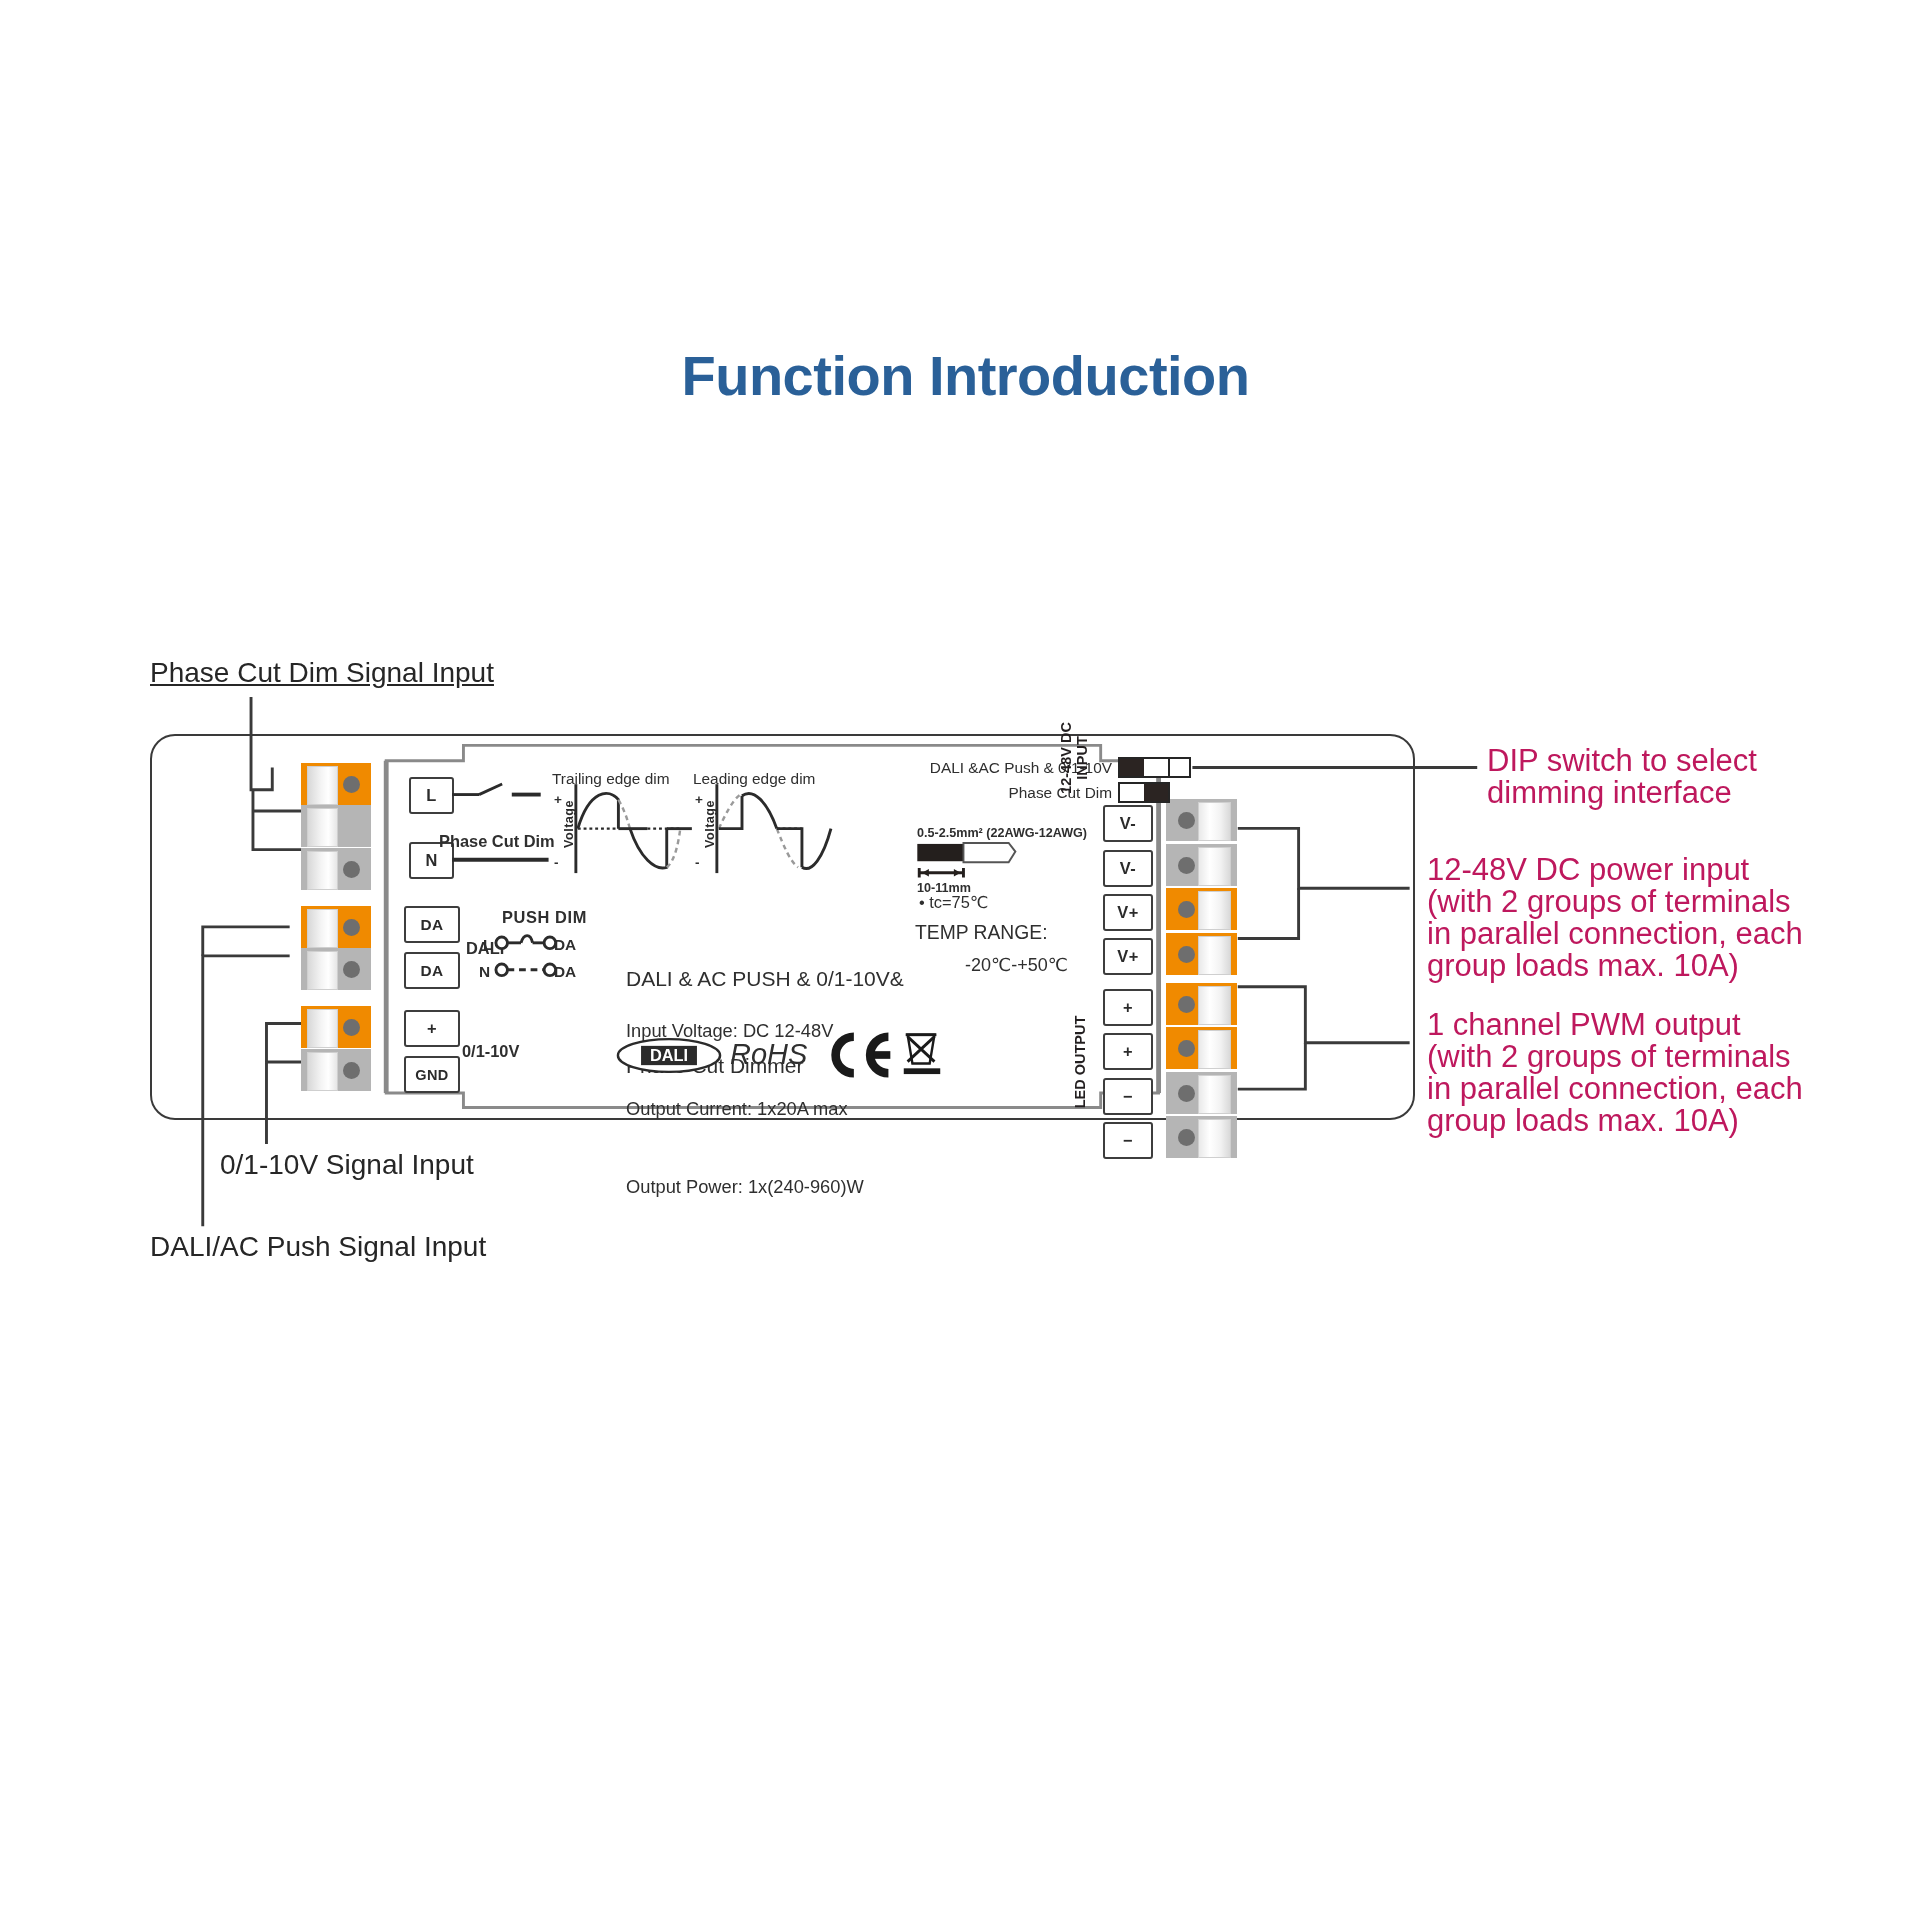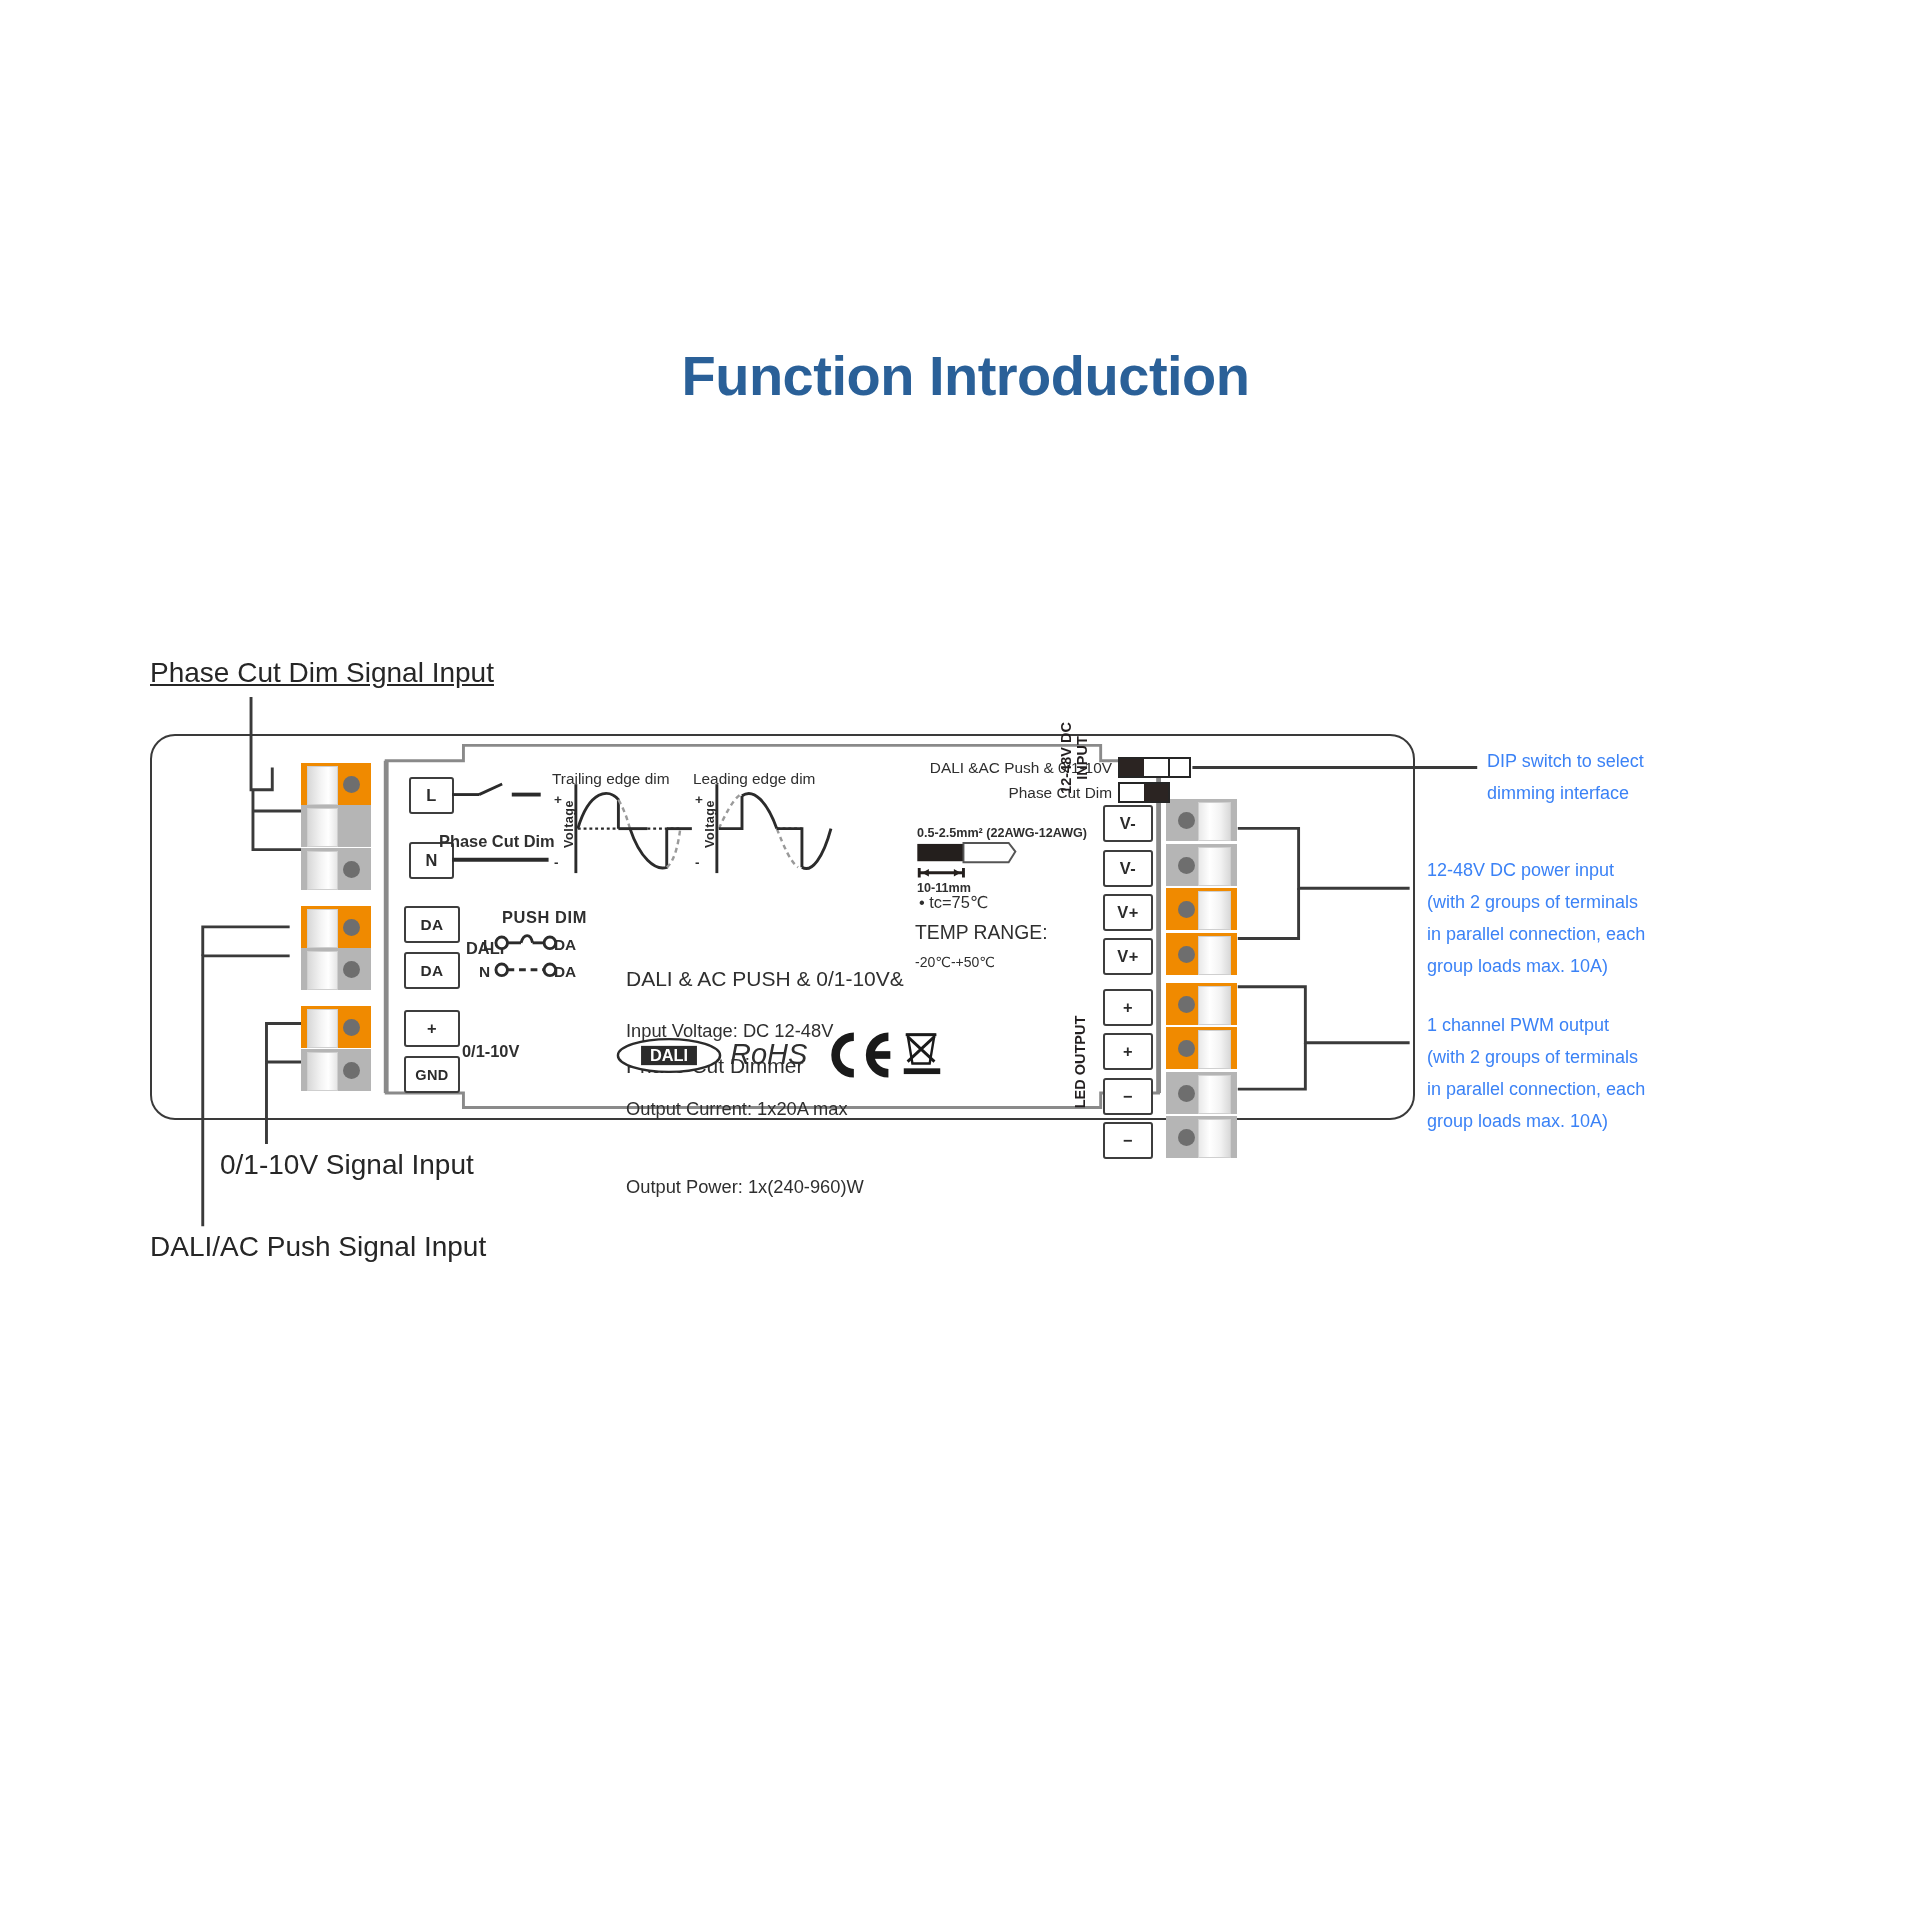--- a/index.html
+++ b/index.html
@@ -61,21 +61,21 @@
   }
 
   
   .dip{position:absolute;width:52px;height:21px;border:2.9px solid #252525;
        background:#fff;box-sizing:border-box;display:flex;}
   .dip i{display:block;flex:1;height:100%;}
   .dip i.on{background:#2b2422;}
   .dip i.off{background:#ffffff;}
 
   
-  .anno{position:absolute;font-size:18px;line-height:32px;color:#3b82f6;}
+  .anno{position:absolute;font-size:31px;line-height:32px;color:#be185d;}
 
   .vert-label{
     position:absolute;font-size:14.5px;font-weight:700;letter-spacing:0.5px;
     color:#2b2b2b;transform-origin:left top;white-space:pre;text-align:center;
   }
 
   .tiny{font-size:12.6px;font-weight:700;color:#2b2b2b;white-space:pre;}
 
   .devtext{position:absolute;color:#2f2f2f;white-space:pre;}
 </style>
@@ -331,21 +331,21 @@
     <path d="M 48 1 L 95 1 L 102 10 L 95 21 L 48 21 Z" fill="#fff" stroke="#555" stroke-width="2"></path>
     <line x1="2" y1="32" x2="48" y2="32" stroke="#241f1d" stroke-width="3"></line>
     <path d="M 2 27 L 2 37 M 48 27 L 48 37" stroke="#241f1d" stroke-width="3"></path>
     <path d="M 5 32 L 12 28 L 12 36 Z" fill="#241f1d"></path>
     <path d="M 45 32 L 38 28 L 38 36 Z" fill="#241f1d"></path>
   </svg>
   <div class="devtext tiny" style="left:917px;top:881px;">10-11mm</div>
 
   <div class="devtext" style="left:919px;top:893px;font-size:16.4px;">• tc=75℃</div>
   <div class="devtext" style="left:915px;top:922px;font-size:19.3px;">TEMP RANGE:</div>
-  <div class="devtext" style="left:915px;top:954px;font-size:14px;">-20℃-+50℃</div>
+  <div class="devtext" style="left:965px;top:954px;font-size:18px;">-20℃-+50℃</div>
 
   <div class="devtext" style="left:929px;top:759px;font-size:15.4px;text-align:right;width:183px;">DALI &amp;AC Push &amp; 0/1-10V</div>
   <div class="dip" style="left:1118px;top:757px;">
     <i class="on"></i>
     <i class="off"></i>
   </div>
 
   <div class="devtext" style="left:975px;top:784px;font-size:15.4px;text-align:right;width:137px;">Phase Cut Dim</div>
   <div class="dip" style="left:1118px;top:782px;">
     <i class="off"></i>

